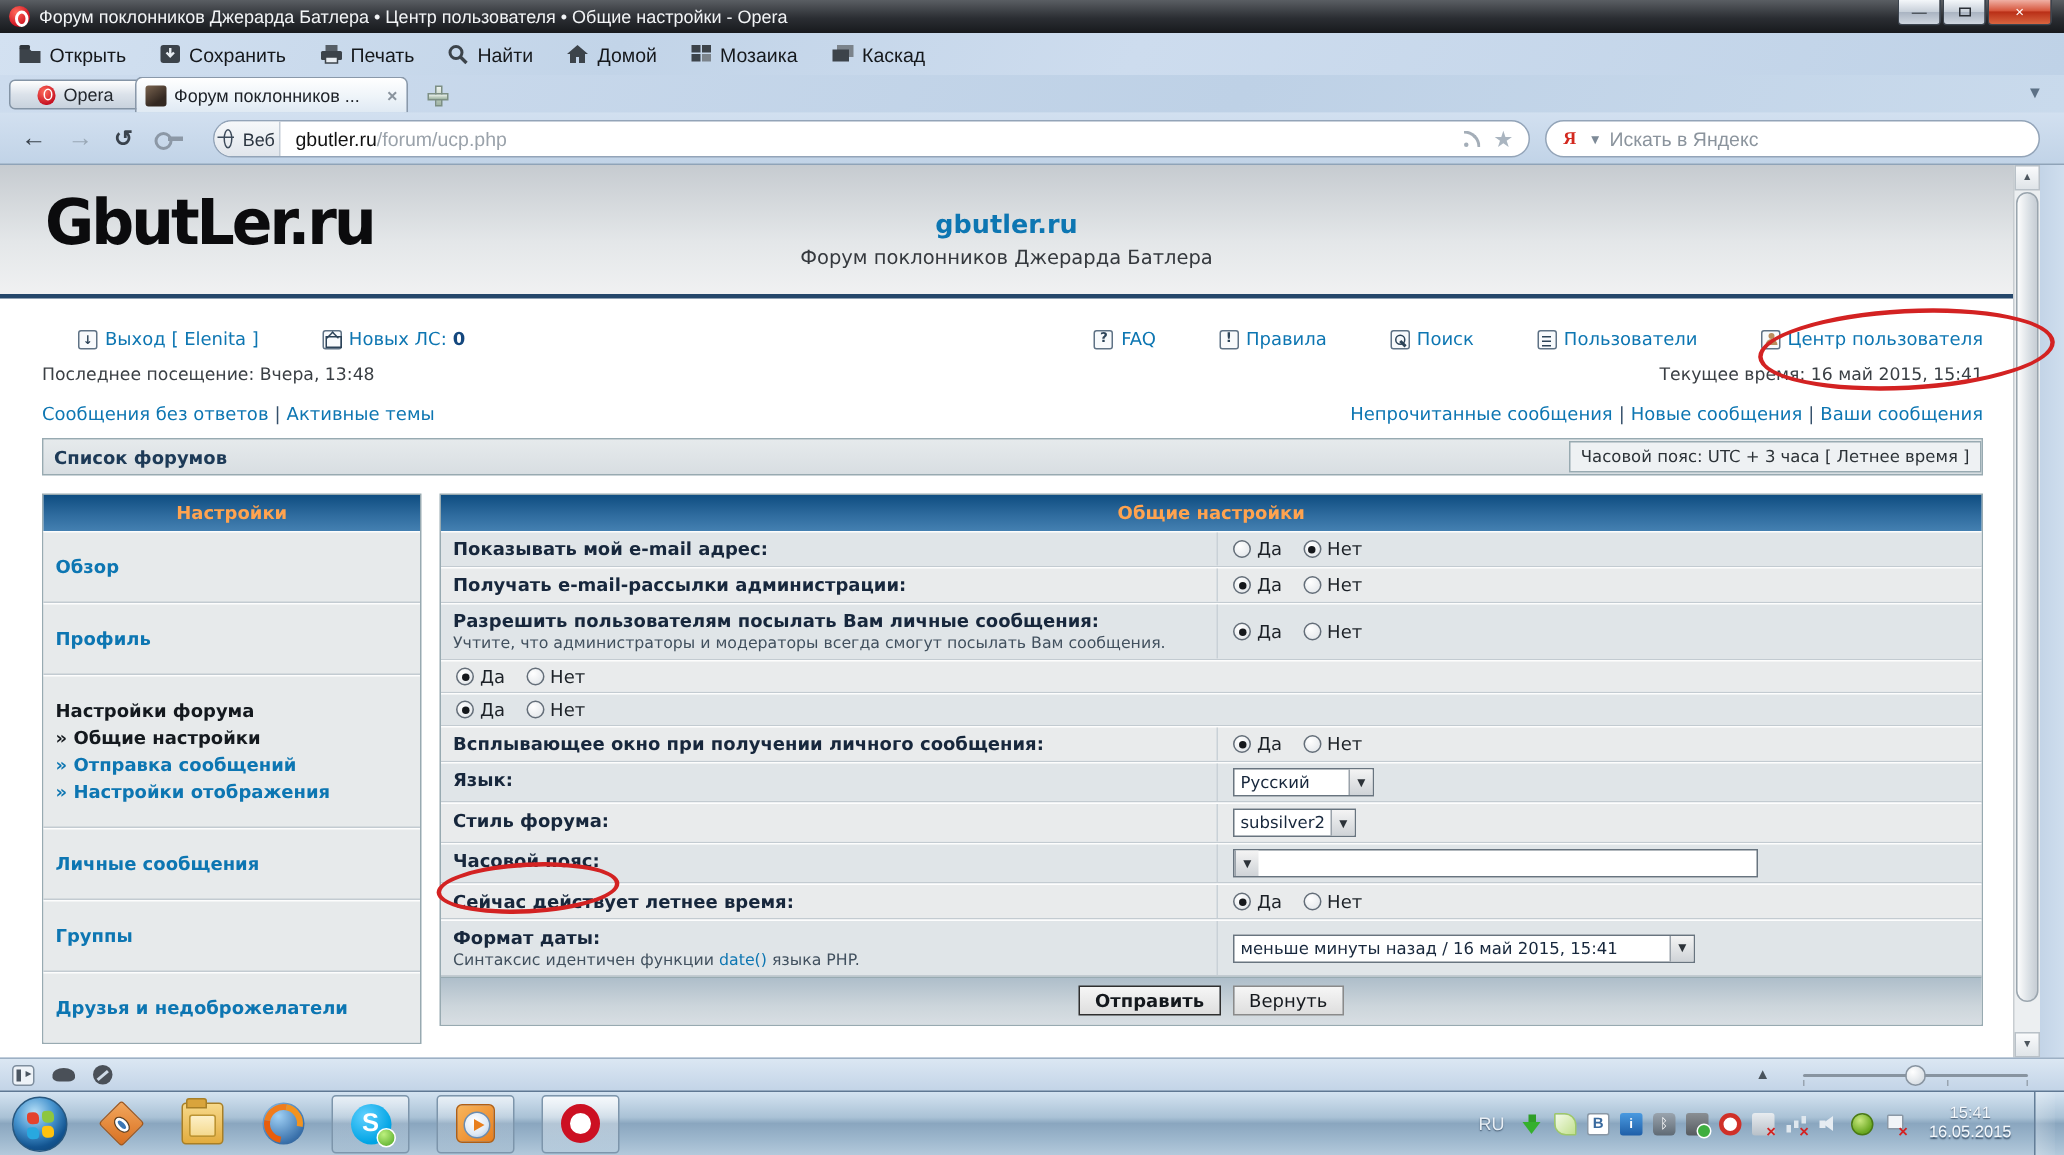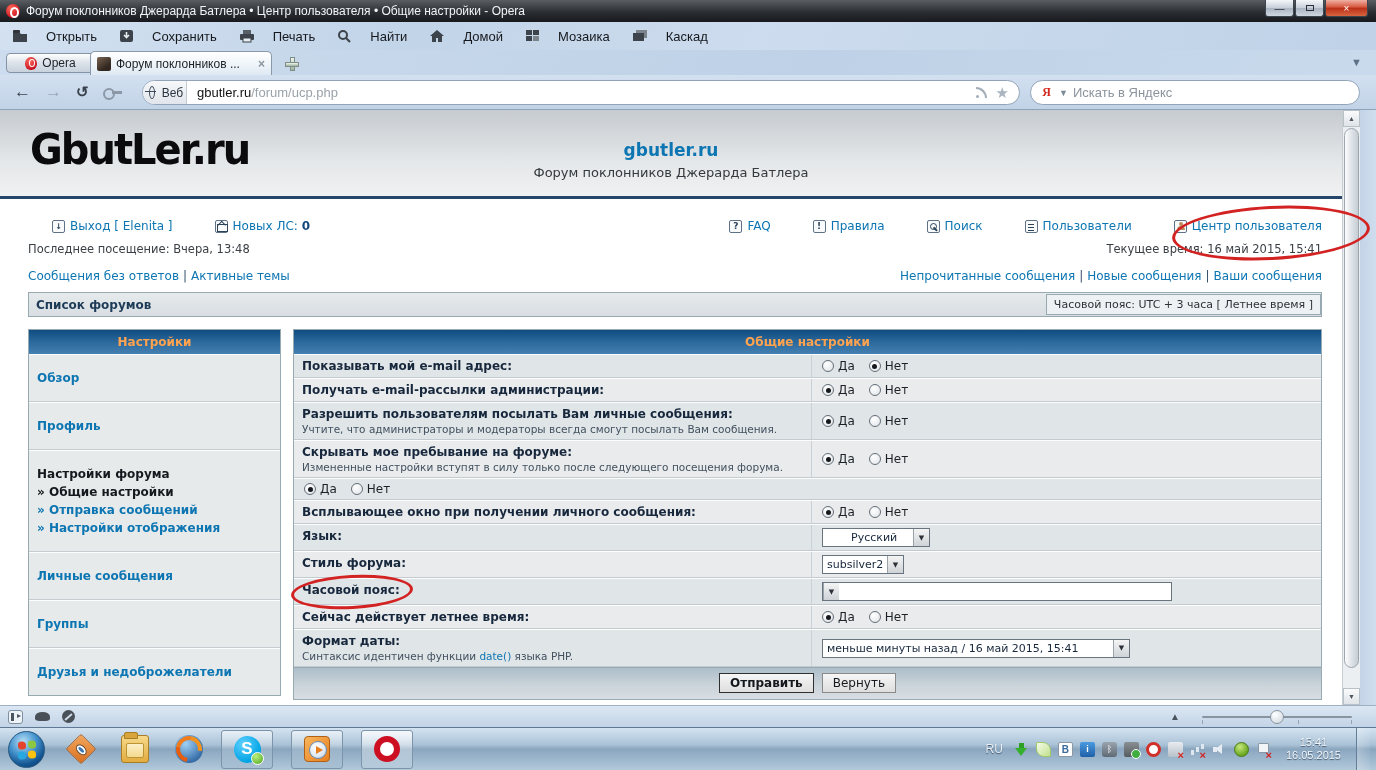--- a/index.html
+++ b/index.html
@@ -13,21 +13,21 @@
   .opera-badge::after{ content:""; position:absolute; left:4px; top:3px; width:5px; height:7px; border:2px solid #fff; border-radius:50%; }
   .winbtns { position:absolute; right:8px; top:0; display:flex; }
   .winbtn { width:29px; height:17px; border:1px solid #3c444e; border-top:none; background:linear-gradient(#f4f7fa,#c6ced8 50%,#aab4c2 52%,#cfd6df); color:#2a2f36; font-size:10px; display:flex; align-items:center; justify-content:center; border-radius:0 0 3px 3px; margin-left:1px;}
   .winbtn.close { background:linear-gradient(#f0b0a4,#d6563c 45%,#b92f17 50%,#d8643f); color:#fff; width:43px;}
   .maxglyph { width:8px; height:6px; border:1px solid #2a2f36; display:inline-block;}
 
   
   .toolbar { position:absolute; top:22px; left:0; width:1376px; height:28px;
     background:linear-gradient(115deg,#d3e1f1 0%,#c2d4e8 30%,#cddcee 55%,#bfd2e7 100%);
     display:flex; align-items:center; gap:22px; padding-left:12px; font-size:13px; color:#15181c;}
-  .tool-item { display:flex; align-items:center; gap:18px; }
+  .tool-item { display:flex; align-items:center; gap:5px; }
   .tool-item svg { display:block; }
 
   
   .tabbar { position:absolute; top:50px; left:0; width:1376px; height:25px;
     background:linear-gradient(115deg,#cddcee 0%,#bed1e6 60%,#c9daec 100%); }
   .opera-menu-btn { position:absolute; left:6px; top:3px; width:89px; height:20px; border:1px solid #8494a5; border-radius:4px; background:linear-gradient(#fefefe,#dbe2ea 50%,#c8d2dd); display:flex; align-items:center; justify-content:center; gap:5px; font-size:12px; color:#23282e;}
   .opera-u { width:12px; height:13px; border-radius:50% 50% 46% 46%; background:radial-gradient(circle at 38% 32%,#ff6a5a,#c50f20 75%); position:relative; flex:none;}
   .opera-u::after{content:""; position:absolute; left:3.5px; top:2.5px; width:4px; height:6px; border:1.6px solid #fff; border-radius:50%;}
   .tab { position:absolute; left:90px; top:1px; width:182px; height:24px; border:1px solid #8a99aa; border-bottom:none; border-radius:5px 5px 0 0; background:linear-gradient(#ffffff,#eef4f9 55%,#dfe9f3); display:flex; align-items:center; padding:0 6px; gap:5px; font-size:12px; color:#1d2127;}
   .favicon { width:14px; height:14px; background:linear-gradient(145deg,#7a6450,#332821 70%); border-radius:2px; flex:none;}
@@ -455,24 +455,20 @@
         </div>
         <div class="cell-value">
           <span class="radio on"></span>
             <span class="radio-lbl">Да</span>
           <span class="radio"></span>
             <span class="radio-lbl">Нет</span>
         </div>
       </div>
 
       <div class="settings-row">
-        <div class="cell-label">
-          <div class="lbl">Скрывать мое пребывание на форуме:</div>
-          <div class="subnote">Измененные настройки вступят в силу только после следующего посещения форума.</div>
-        </div>
         <div class="cell-value">
           <span class="radio on"></span>
             <span class="radio-lbl">Да</span>
           <span class="radio"></span>
             <span class="radio-lbl">Нет</span>
         </div>
       </div>
 
       <div class="settings-row">
         <div class="cell-value">
@@ -493,21 +489,21 @@
           <span class="radio"></span>
             <span class="radio-lbl">Нет</span>
         </div>
       </div>
 
       <div class="settings-row">
         <div class="cell-label">
             <div class="lbl">Язык:</div>
           </div>
         <div class="cell-value">
-          <span class="fsel" style="width:108px;padding-left:24px;">
+          <span class="fsel" style="width:94px;">
             <span class="txt">Русский</span>
               <span class="drop">▼</span>
           </span>
         </div>
       </div>
 
       <div class="settings-row">
         <div class="cell-label">
             <div class="lbl">Стиль форума:</div>
           </div>

